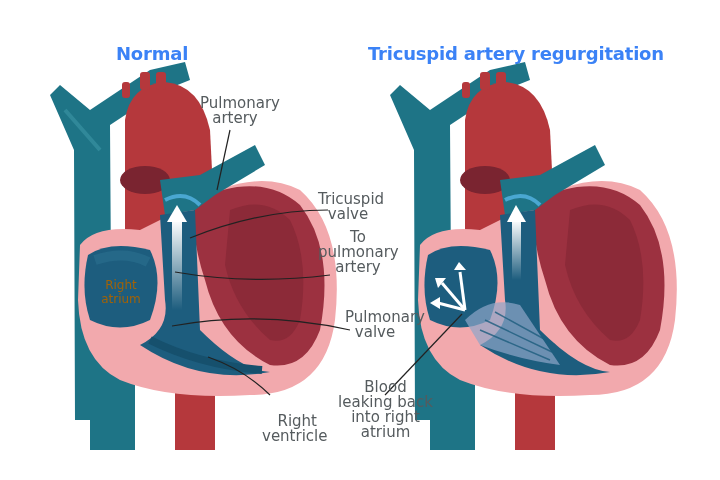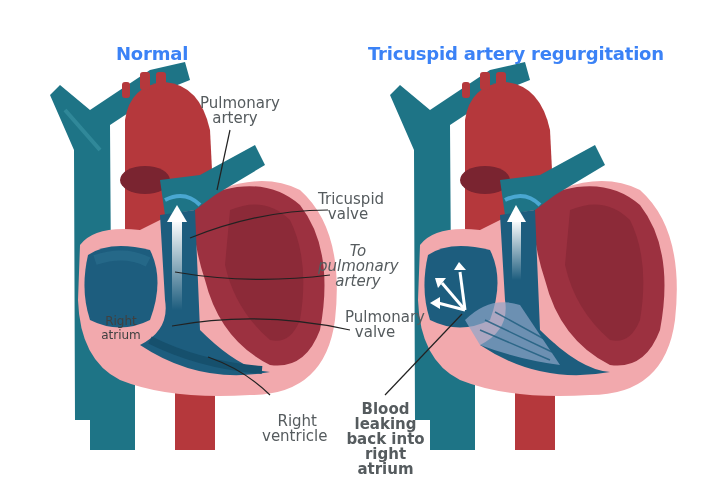--- a/index.html
+++ b/index.html
@@ -1,19 +1,19 @@
 <!DOCTYPE html>
 <html><head>
 <meta charset="utf-8">
 <style>
   html, body { margin: 0; padding: 0; background: #ffffff; }
   body { width: 720px; height: 480px; position: relative; overflow: hidden; font-family: "DejaVu Sans", "Liberation Sans", sans-serif; }
   .title { position: absolute; top: 43px; font-size: 18px; font-weight: bold; color: #3b82f6; letter-spacing: -0.2px; }
   .label { position: absolute; font-size: 15px; color: #555b5e; text-align: center; line-height: 15px; }
-  .label.inside { color: #404040; font-size: 12px; line-height: 14px; margin-top: 36px; }
+  .label.inside { color: #a16207; font-size: 12px; line-height: 14px; }
   svg.heart { position: absolute; top: 0; }
 </style>
 </head>
 <body>
 
 <div class="title" style="left:116px;">Normal</div>
 <div class="title" style="left:368px;">Tricuspid artery regurgitation</div>
 
 <svg class="heart" width="360" height="480" viewBox="0 0 360 480" style="left:0;">
 
@@ -96,17 +96,17 @@
   </g>
   <polygon points="55,278 66,278 58,288" fill="#ffffff"></polygon>
   <polygon points="74,270 86,270 79,262" fill="#ffffff"></polygon>
   <polygon points="50,303 60,297 60,309" fill="#ffffff"></polygon>
 
   <line x1="5" y1="395" x2="82" y2="314" stroke="#222" stroke-width="1.2"></line>
 </svg>
 
 <div class="label" style="left:200px; top:96px; width:70px;">Pulmonary artery</div>
 <div class="label" style="left:318px; top:192px; width:60px;">Tricuspid valve</div>
-<div class="label" style="left:318px; top:244px; width:80px;font-style:italic;">To pulmonary artery</div>
+<div class="label" style="left:318px; top:230px; width:80px;">To pulmonary artery</div>
 <div class="label" style="left:345px; top:310px; width:60px;">Pulmonary valve</div>
 <div class="label inside" style="left:95px; top:278px; width:52px;">Right atrium</div>
 <div class="label" style="left:262px; top:414px; width:55px;text-align:right;">Right ventricle</div>
-<div class="label" style="left:338px; top:402px; width:95px;font-weight:bold;">Blood leaking back into right atrium</div>
+<div class="label" style="left:338px; top:380px; width:95px;">Blood leaking back into right atrium</div>
 
 </body></html>

